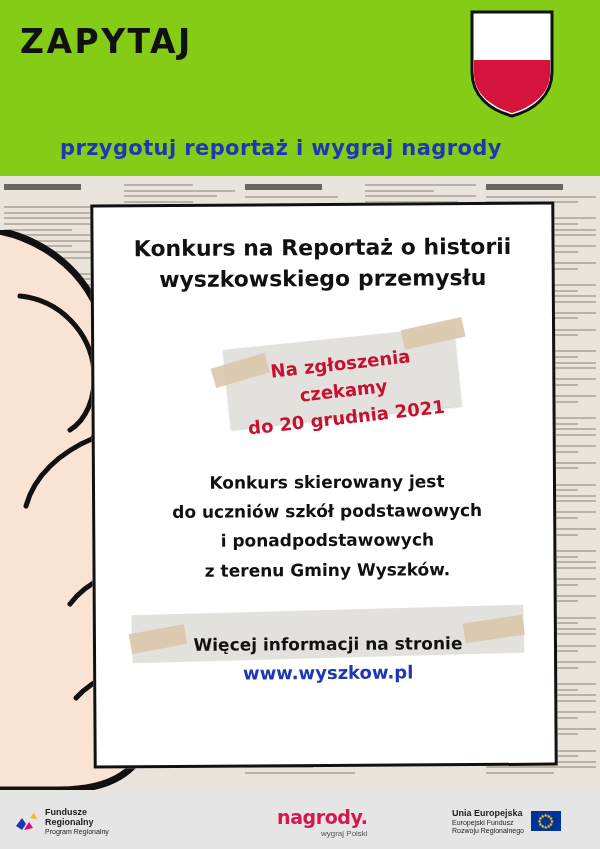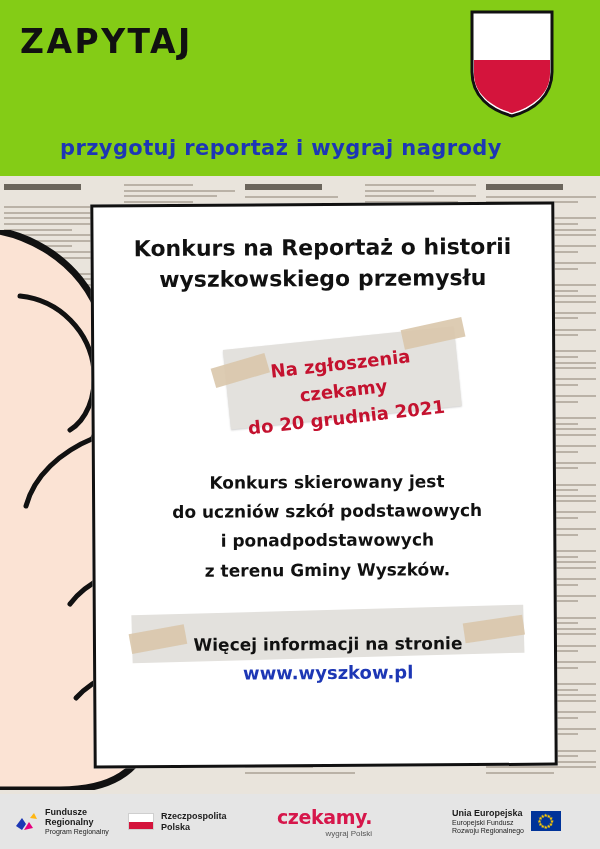--- a/index.html
+++ b/index.html
@@ -835,30 +835,23 @@
         <polygon points="10,20 15,12 19,18" fill="#e6007e"></polygon>
         <polygon points="16,8 20,3 23,9" fill="#ffb612"></polygon>
       </svg>
       <span class="logo-text">
         <span class="l1">Fundusze</span>
         <span class="l1">Regionalny</span>
         <span class="l3">Program Regionalny</span>
       </span>
     </div>
 
-    <div class="logo lg-rp">
-      <span class="flag-pl"></span>
-      <span class="logo-text">
-        <span class="l1">Rzeczpospolita</span>
-        <span class="l1">Polska</span>
-      </span>
-    </div>
 
     <div class="lg-mz">
-      <div class="mz-word">czekamy.</div>
+      <div class="mz-word">nagrody.</div>
       <div class="mz-sub">wygraj Polski</div>
     </div>
 
     <div class="logo lg-ue">
       <span class="logo-text">
         <span class="l1">Unia Europejska</span>
         <span class="l3">Europejski Fundusz</span>
         <span class="l3">Rozwoju Regionalnego</span>
       </span>
       <span class="flag-eu" id="eu-flag">

